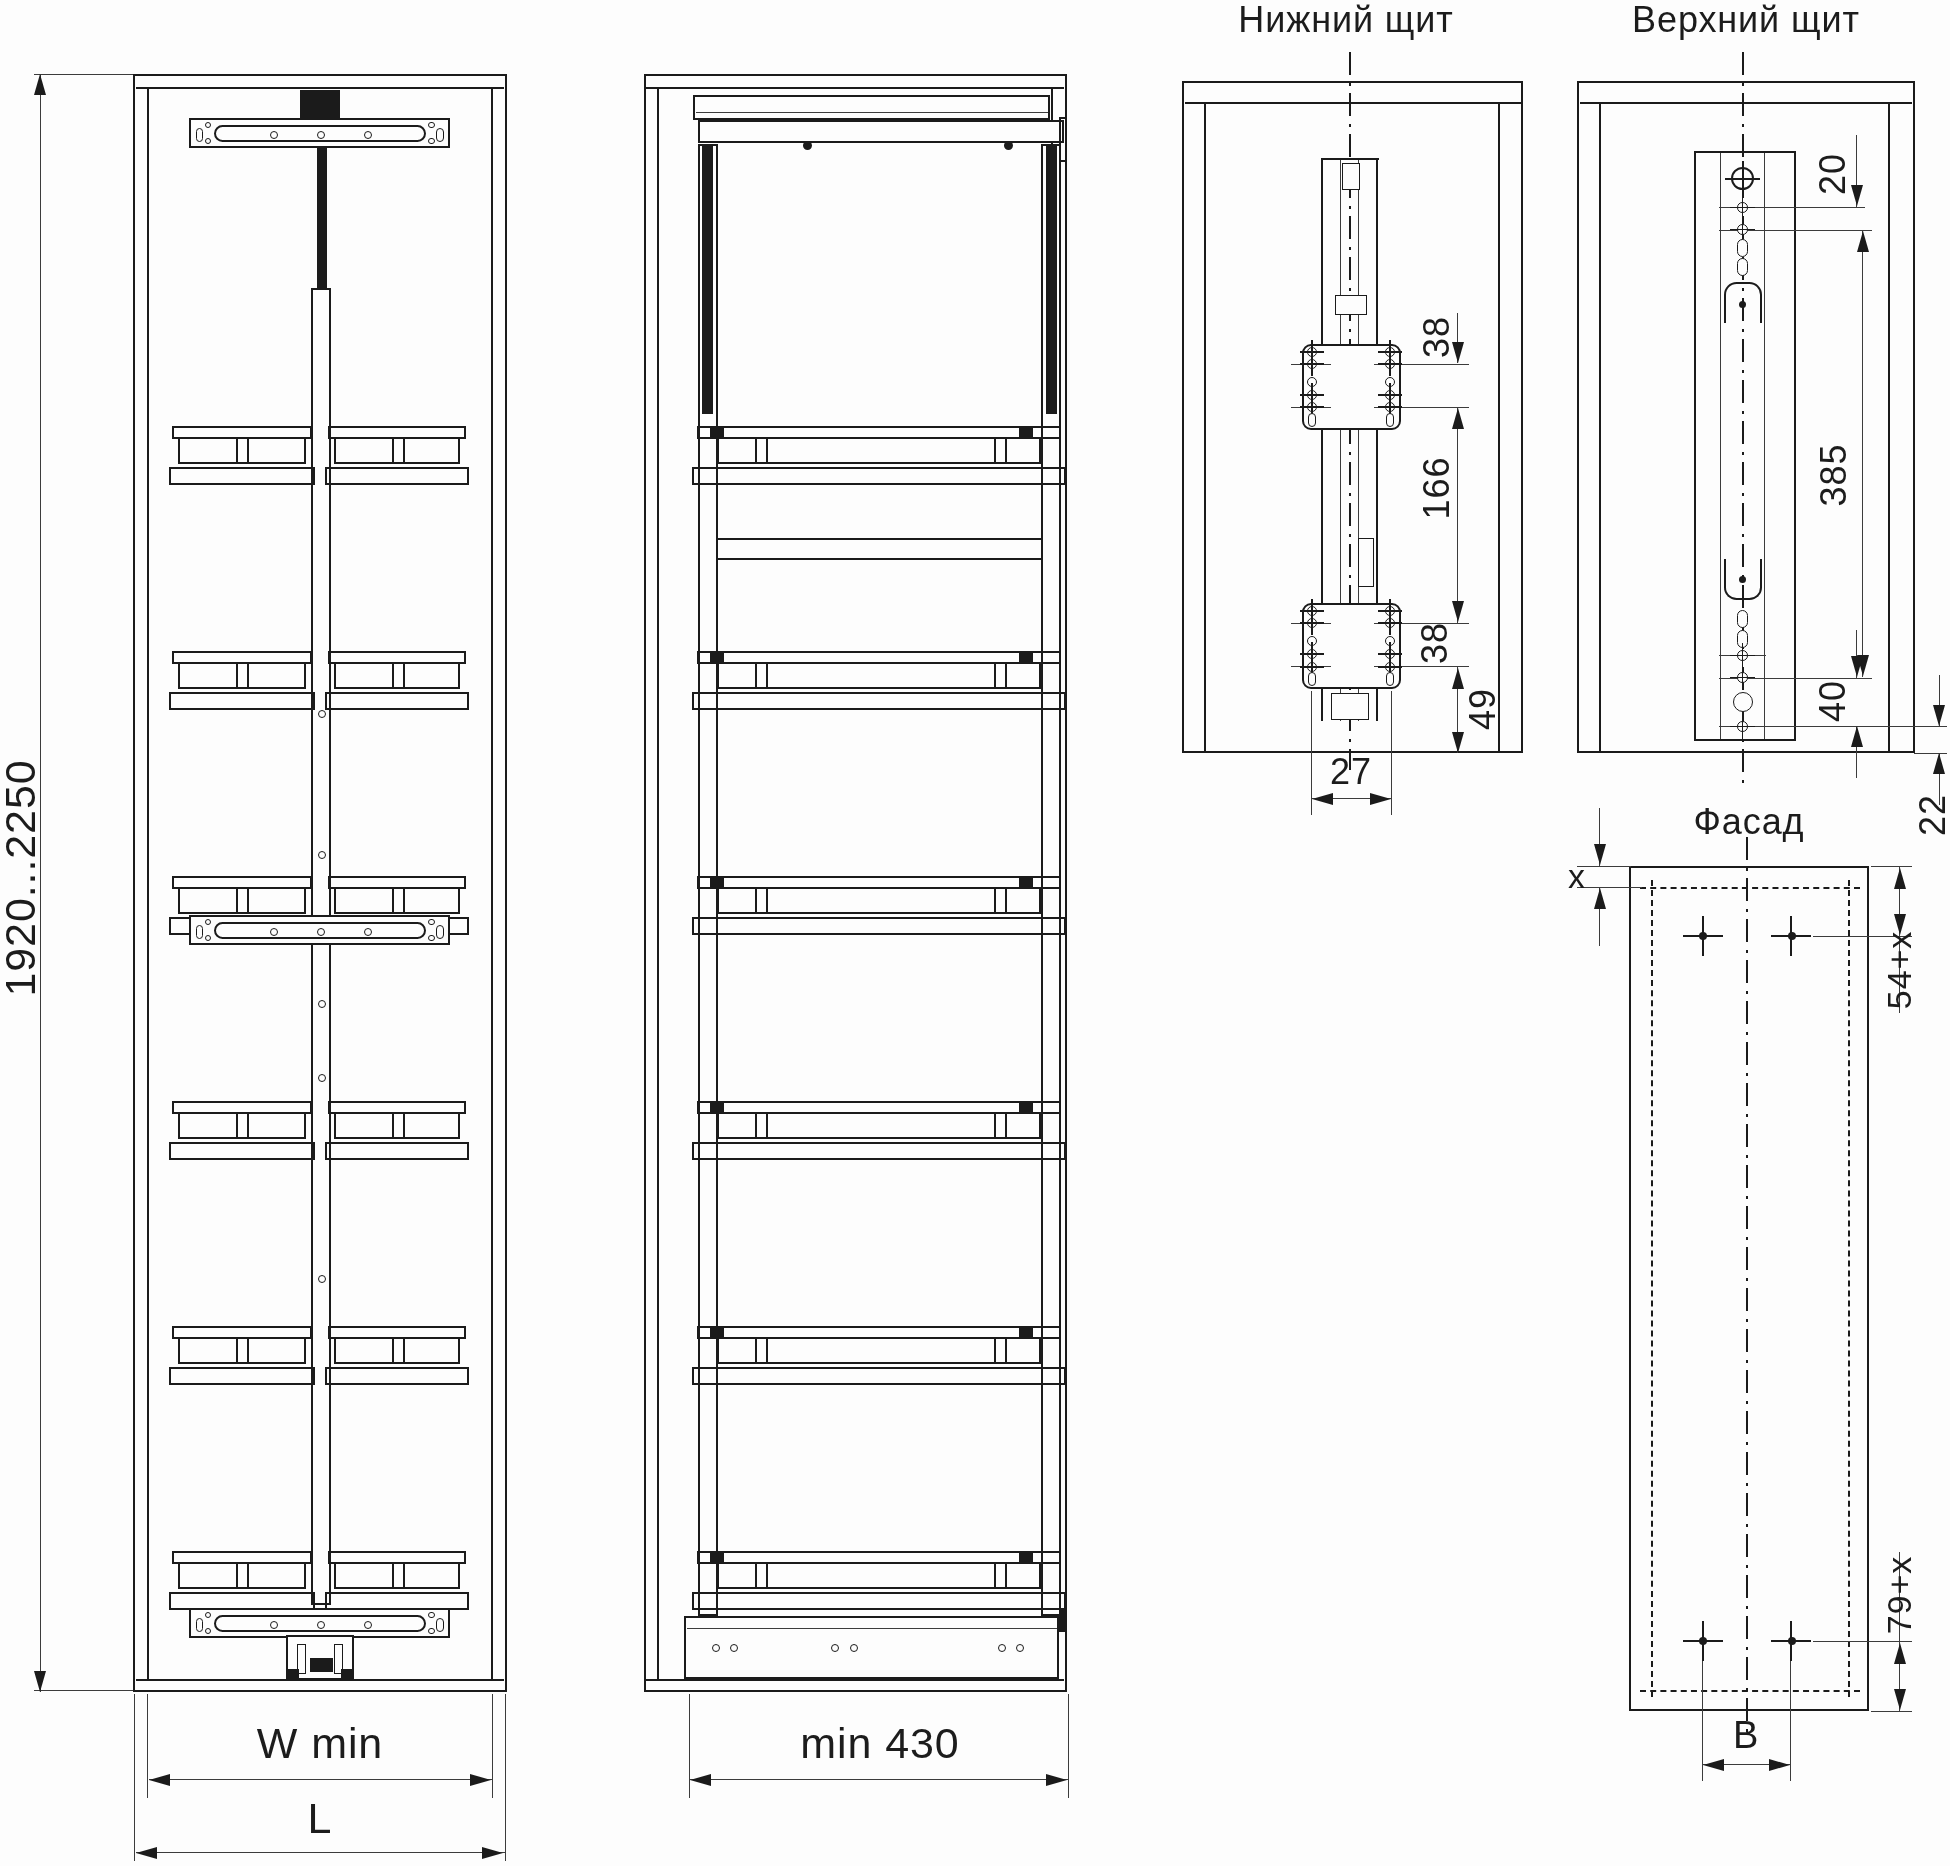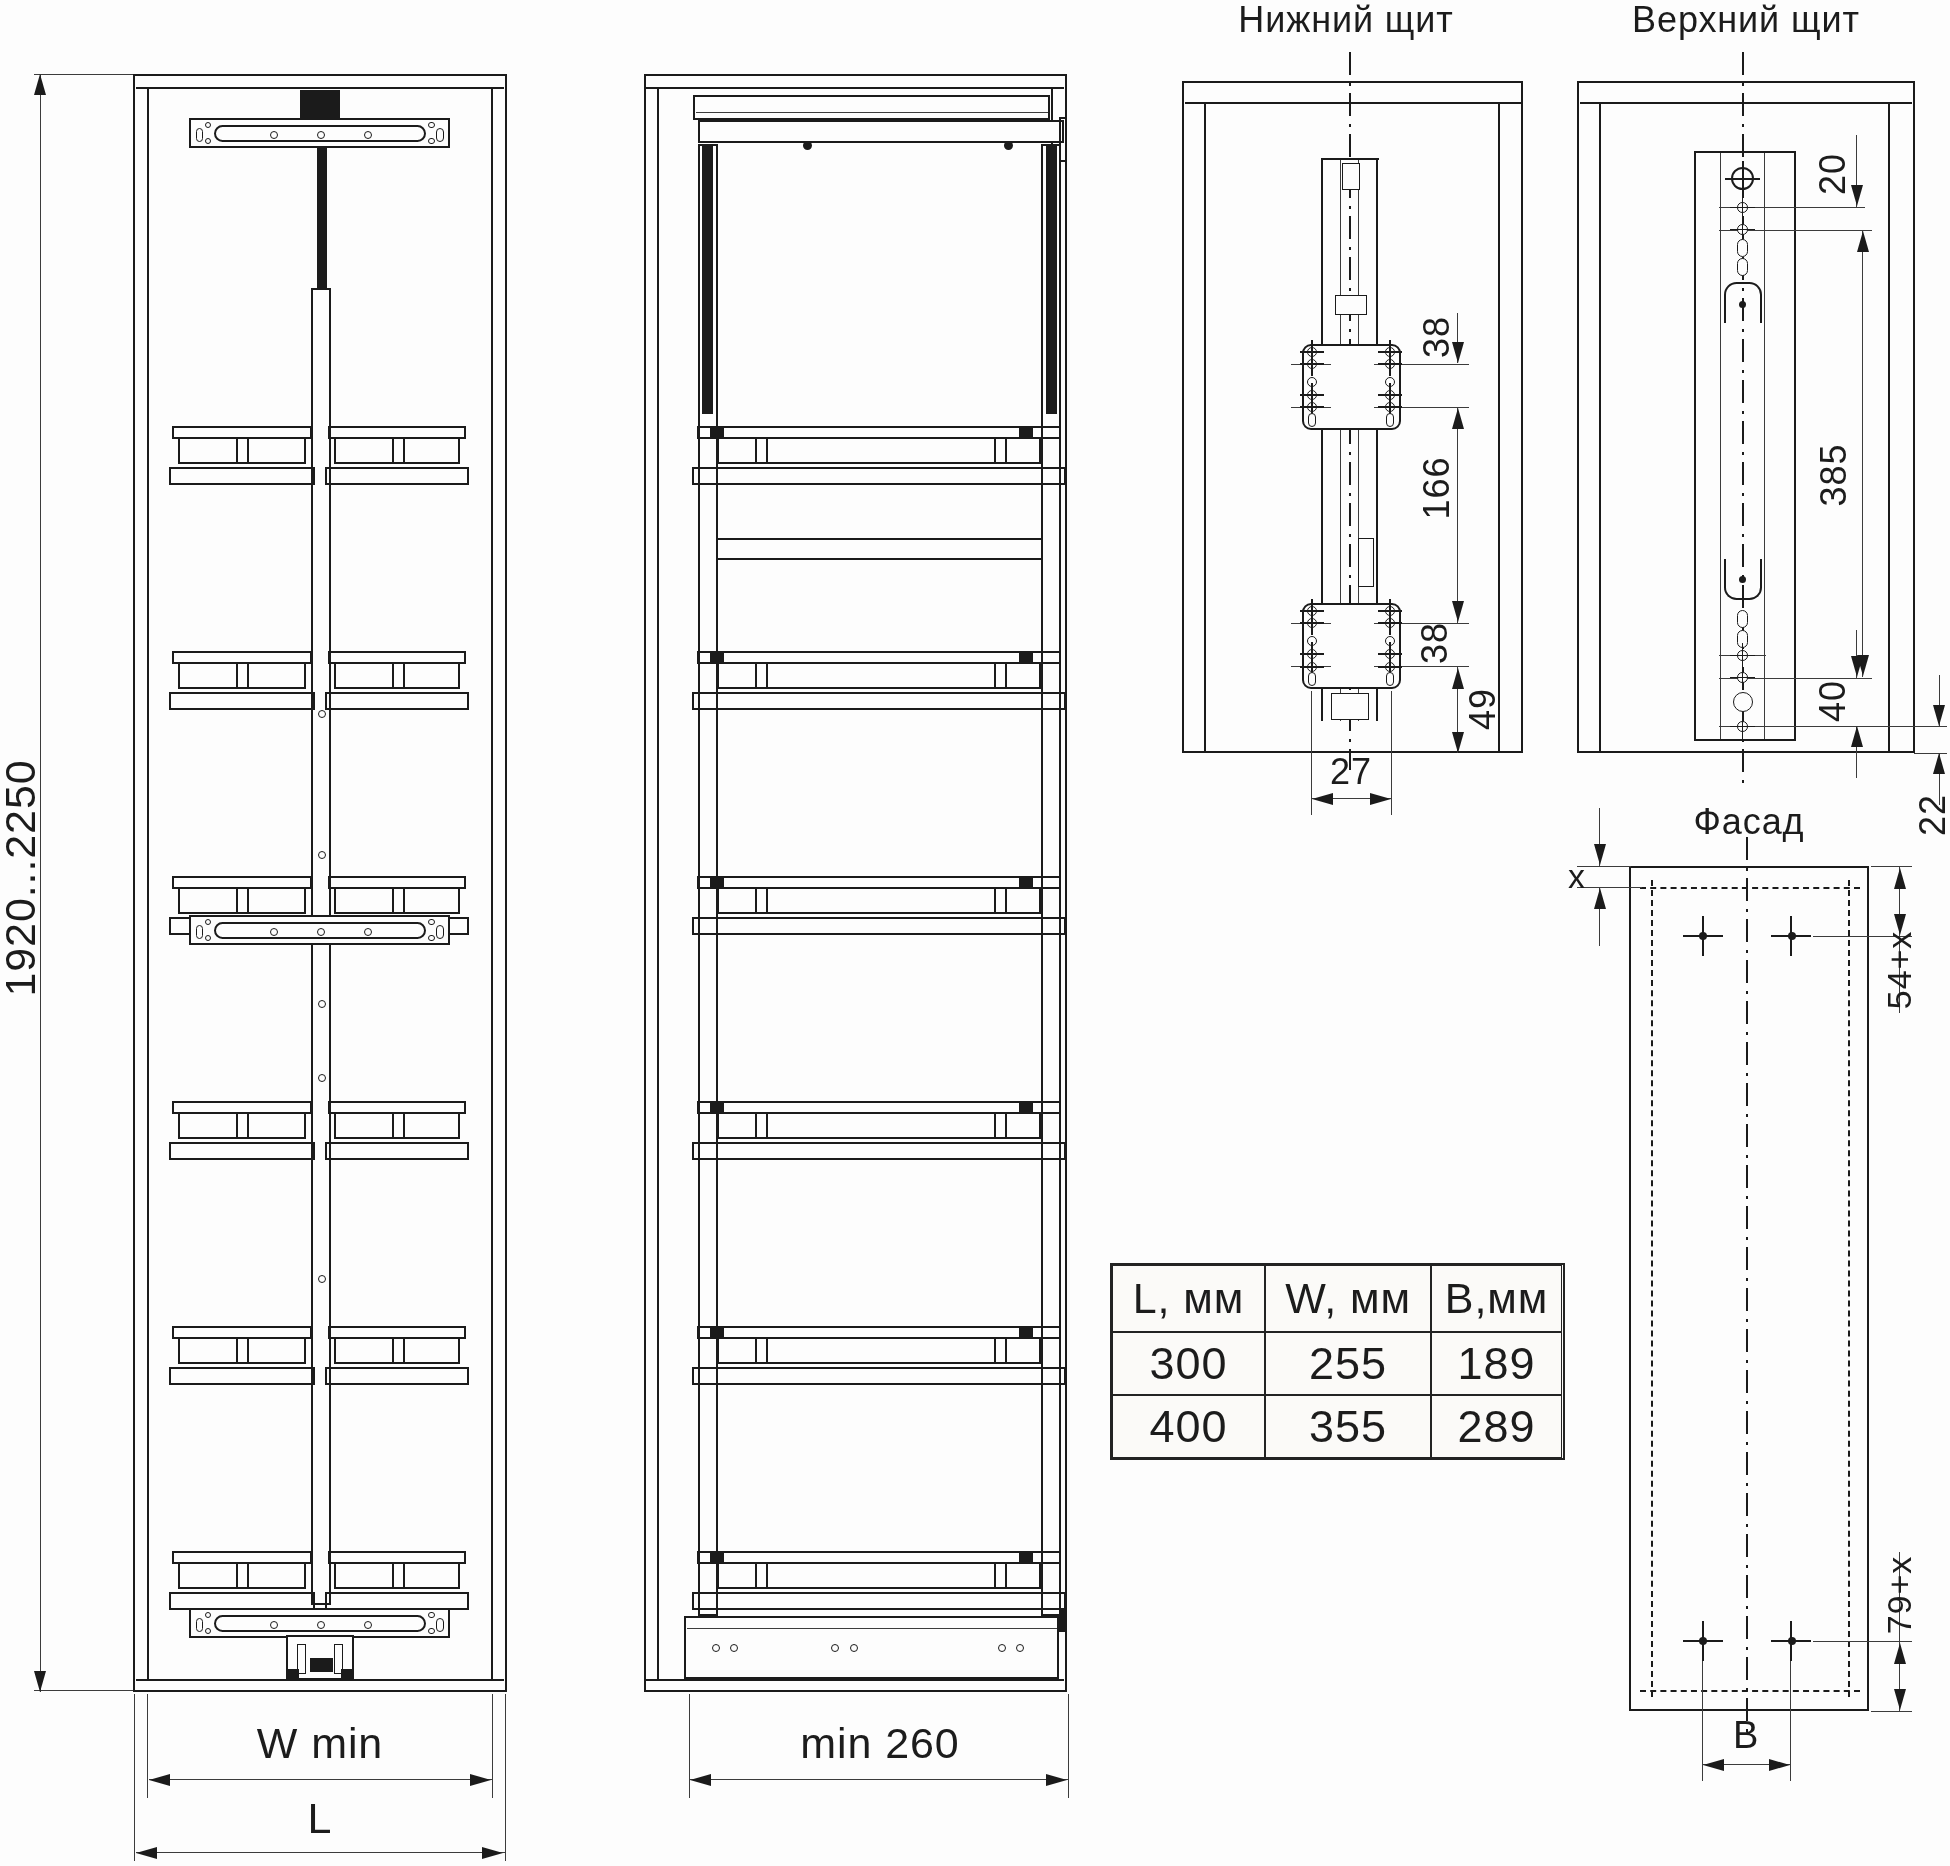--- a/index.html
+++ b/index.html
@@ -204,21 +204,21 @@
     <div class="oh" style="left:850px;top:1644px;width:8px;height:8px"></div>
     <div class="oh" style="left:998px;top:1644px;width:8px;height:8px"></div>
     <div class="oh" style="left:1016px;top:1644px;width:8px;height:8px"></div>
     <div class="blk" style="left:1059px;top:1609px;width:7.2px;height:23.4px"></div>
 
     <div class="vl thin" style="left:689px;top:1694px;height:104px"></div>
     <div class="vl thin" style="left:1068px;top:1694px;height:104px"></div>
     <div class="hl thin" style="left:690px;top:1779px;width:378px"></div>
     <div class="aW" style="left:690px;top:1774px"></div>
     <div class="aE" style="left:1046px;top:1774px"></div>
-    <div class="lbl" style="left:880px;top:1743px;font-size:43px">min 260</div>
+    <div class="lbl" style="left:880px;top:1743px;font-size:43px">min 430</div>
   </div>
 
   <div class="layer">
     <div class="lbl title" style="left:1346px;top:20px">Нижний щит</div>
     <div class="box" style="left:1182px;top:81px;width:341px;height:672px"></div>
     <div class="hl" style="left:1185px;top:102px;width:336px"></div>
     <div class="vl" style="left:1204px;top:102px;height:649px"></div>
     <div class="vl" style="left:1498px;top:102px;height:649px"></div>
     <div class="cl" style="left:1349px;top:52px;height:718px"></div>
 
@@ -401,27 +401,16 @@
     <div class="lbl rot" style="left:1899px;top:1595px;font-size:34px">79+x</div>
 
     <div class="vl thin" style="left:1702px;top:1661px;height:120px"></div>
     <div class="vl thin" style="left:1790px;top:1661px;height:120px"></div>
     <div class="hl thin" style="left:1703px;top:1764px;width:88px"></div>
     <div class="aW" style="left:1703px;top:1759px"></div>
     <div class="aE" style="left:1769px;top:1759px"></div>
     <div class="lbl" style="left:1746px;top:1735px;font-size:38px">B</div>
   </div>
 
-  <div id="sizes">
-    <div class="cell head">L, мм</div>
-    <div class="cell head">W, мм</div>
-    <div class="cell head">B,мм</div>
-    <div class="cell">300</div>
-    <div class="cell">255</div>
-    <div class="cell">189</div>
-    <div class="cell">400</div>
-    <div class="cell">355</div>
-    <div class="cell">289</div>
-  </div>
 
 
 </div>
 
 
 </body></html>

